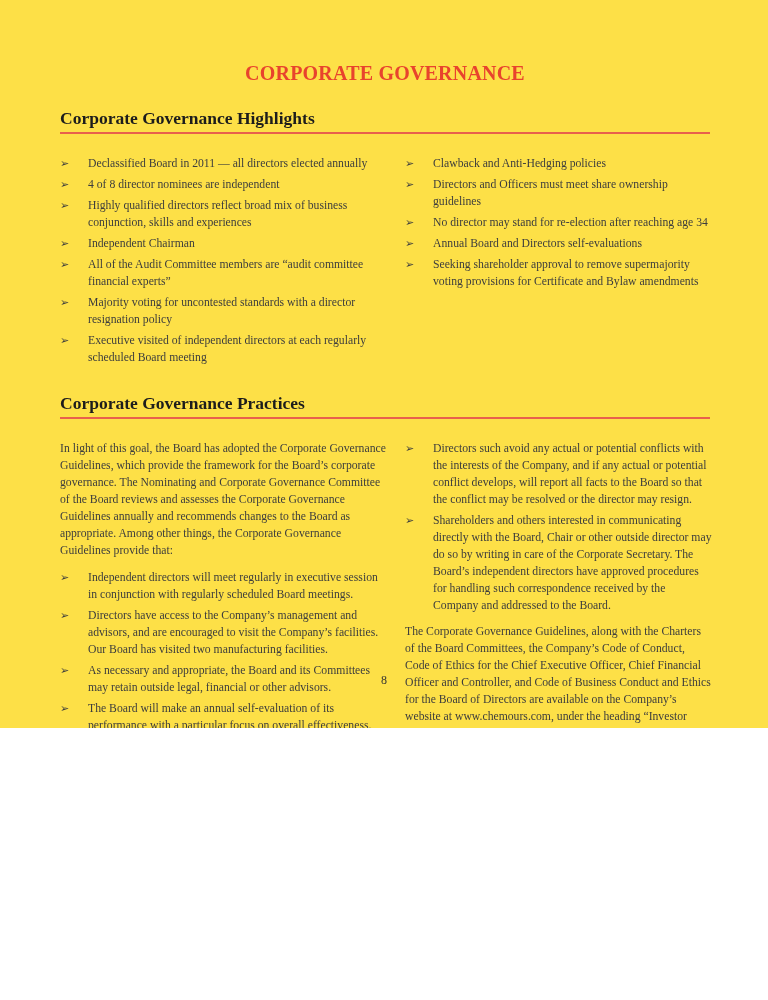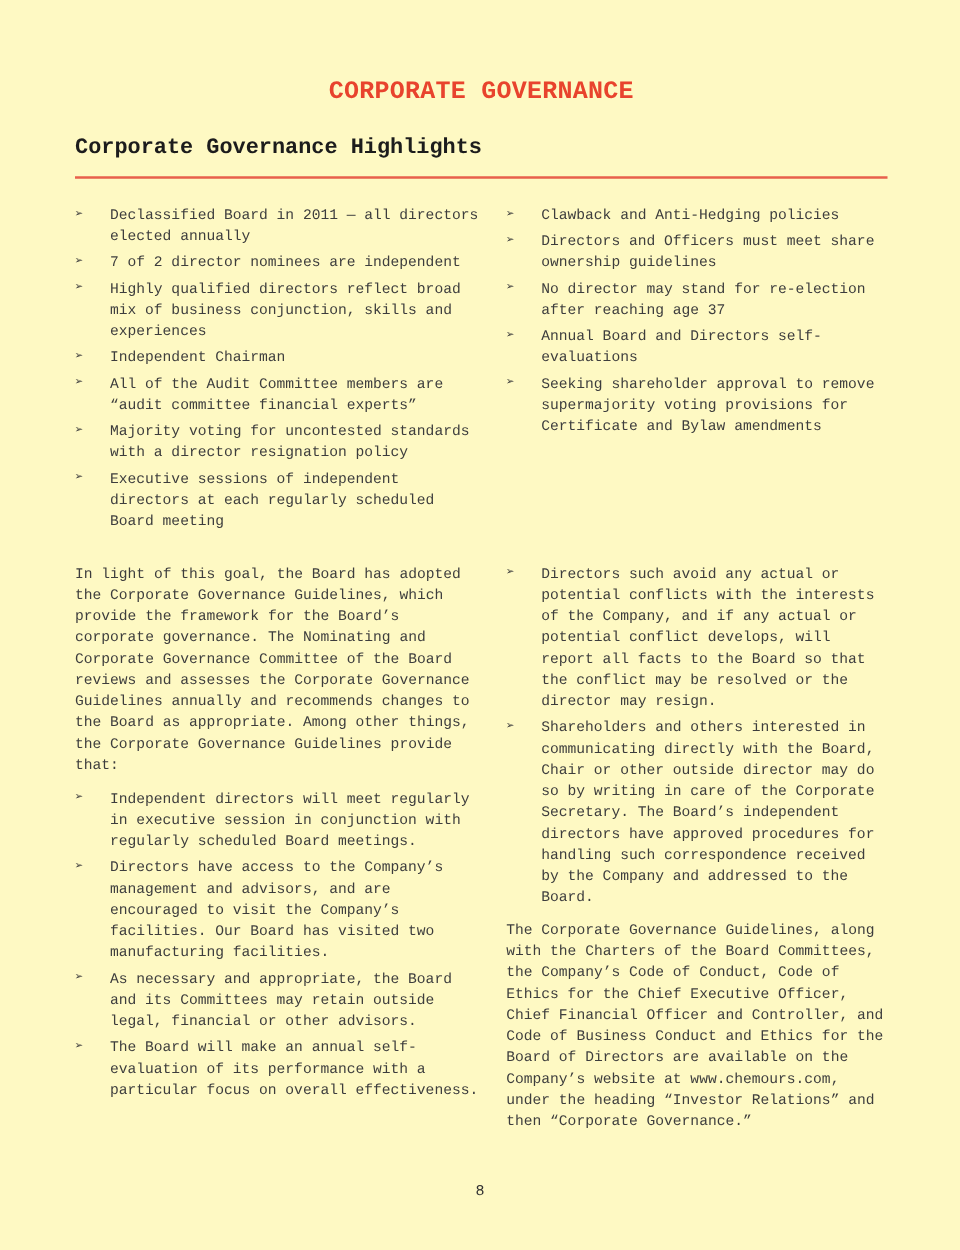--- a/index.html
+++ b/index.html
@@ -1,43 +1,43 @@
 <!DOCTYPE html>
 <html><head>
 <meta charset="utf-8">
 <style>
   * { margin: 0; padding: 0; box-sizing: border-box; }
   html, body { background: #ffffff; }
   .page {
     position: relative;
     width: 768px;
-    height: 1000px;
-    background: #fef9c3;
-    font-family: Liberation Mono, monospace;
+    height: 728px;
+    background: #fde047;
+    font-family: Liberation Serif, serif;
     color: #3d3d3d;
     overflow: hidden;
   }
   .content {
     padding: 0 58px 0 60px;
   }
   .doc-title {
     margin-top: 62px;
     text-align: center;
     font-size: 20px;
     font-weight: bold;
     color: #e8432d;
     letter-spacing: 0.2px;
   }
   .section-heading {
     margin-top: 23px;
     font-size: 17.5px;
     font-weight: bold;
     color: #1c1c1c;
     border-bottom: 2px solid #e8604c;
-    padding-bottom: 13px;
+    padding-bottom: 3px;
   }
   .two-col {
     display: flex;
     gap: 18px;
     margin-top: 21px;
   }
   .col-left  { width: 327px; flex: none; }
   .col-right { width: 307px; flex: none; }
   .body-text, .bullet .text {
     font-size: 11.7px;
@@ -80,69 +80,70 @@
     <section>
       <h2 class="section-heading">Corporate Governance Highlights</h2>
       <div class="two-col">
         <div class="col-left">
           <div class="bullet">
             <span class="marker">➢</span>
             <span class="text">Declassified Board in 2011 — all directors elected annually</span>
           </div>
           <div class="bullet">
             <span class="marker">➢</span>
-            <span class="text">7 of 2 director nominees are independent</span>
+            <span class="text">4 of 8 director nominees are independent</span>
           </div>
           <div class="bullet">
             <span class="marker">➢</span>
             <span class="text">Highly qualified directors reflect broad mix of business conjunction, skills and experiences</span>
           </div>
           <div class="bullet">
             <span class="marker">➢</span>
             <span class="text">Independent Chairman</span>
           </div>
           <div class="bullet">
             <span class="marker">➢</span>
             <span class="text">All of the Audit Committee members are “audit committee financial experts”</span>
           </div>
           <div class="bullet">
             <span class="marker">➢</span>
             <span class="text">Majority voting for uncontested standards with a director resignation policy</span>
           </div>
           <div class="bullet">
             <span class="marker">➢</span>
-            <span class="text">Executive sessions of independent directors at each regularly scheduled Board meeting</span>
+            <span class="text">Executive visited of independent directors at each regularly scheduled Board meeting</span>
           </div>
         </div>
         <div class="col-right">
           <div class="bullet">
             <span class="marker">➢</span>
             <span class="text">Clawback and Anti-Hedging policies</span>
           </div>
           <div class="bullet">
             <span class="marker">➢</span>
             <span class="text">Directors and Officers must meet share ownership guidelines</span>
           </div>
           <div class="bullet">
             <span class="marker">➢</span>
-            <span class="text">No director may stand for re-election after reaching age 37</span>
+            <span class="text">No director may stand for re-election after reaching age 34</span>
           </div>
           <div class="bullet">
             <span class="marker">➢</span>
             <span class="text">Annual Board and Directors self-evaluations</span>
           </div>
           <div class="bullet">
             <span class="marker">➢</span>
             <span class="text">Seeking shareholder approval to remove supermajority voting provisions for Certificate and Bylaw amendments</span>
           </div>
         </div>
       </div>
     </section>
 
     <section>
+      <h2 class="section-heading">Corporate Governance Practices</h2>
       <div class="two-col">
         <div class="col-left">
           <p class="body-text">In light of this goal, the Board has adopted the Corporate Governance Guidelines, which provide the framework for the Board’s corporate governance. The Nominating and Corporate Governance Committee of the Board reviews and assesses the Corporate Governance Guidelines annually and recommends changes to the Board as appropriate. Among other things, the Corporate Governance Guidelines provide that:</p>
           <div class="bullet">
             <span class="marker">➢</span>
             <span class="text">Independent directors will meet regularly in executive session in conjunction with regularly scheduled Board meetings.</span>
           </div>
           <div class="bullet">
             <span class="marker">➢</span>
             <span class="text">Directors have access to the Company’s management and advisors, and are encouraged to visit the Company’s facilities. Our Board has visited two manufacturing facilities.</span>

